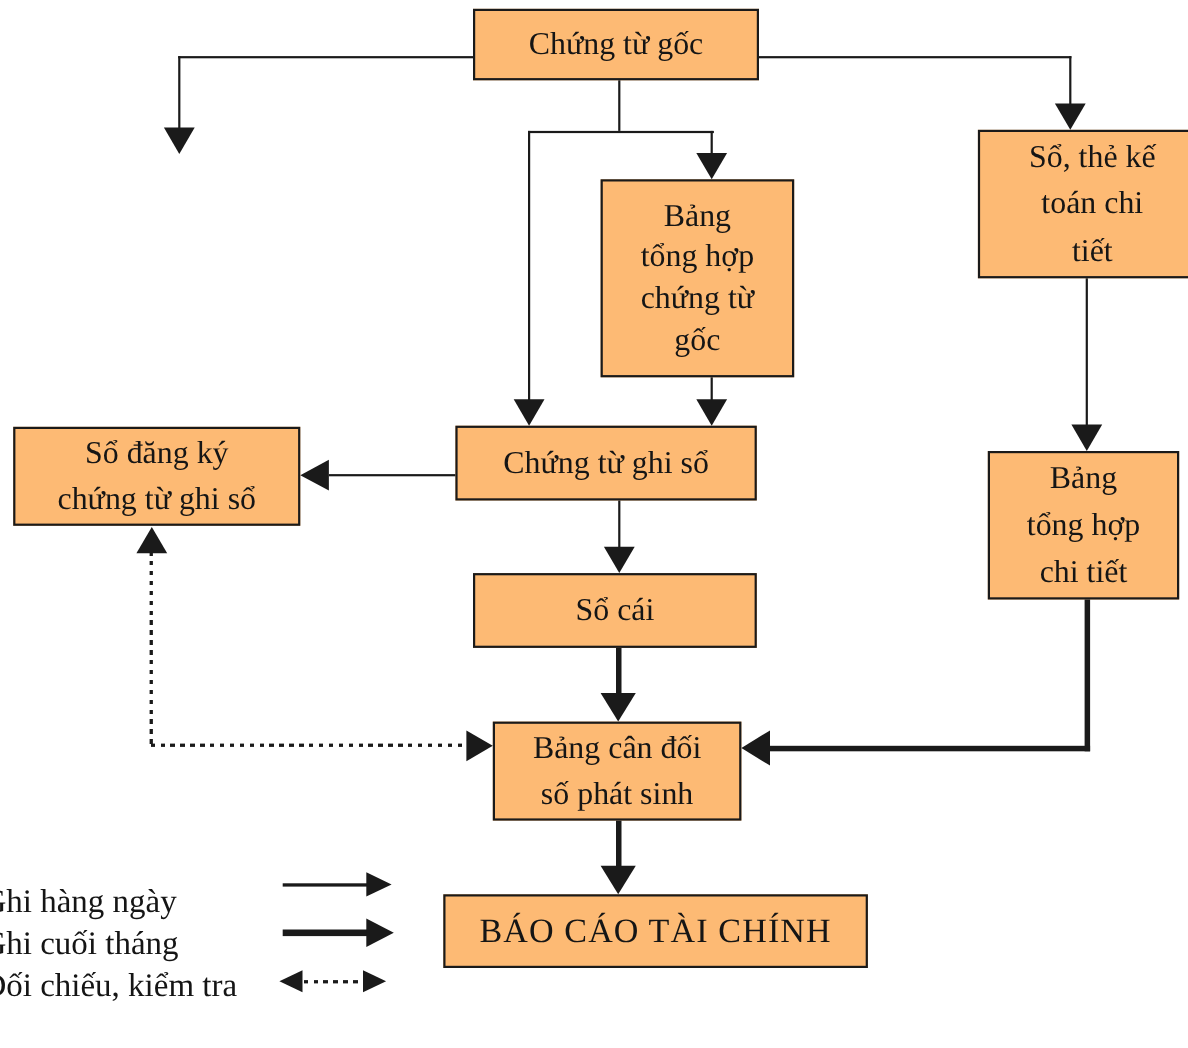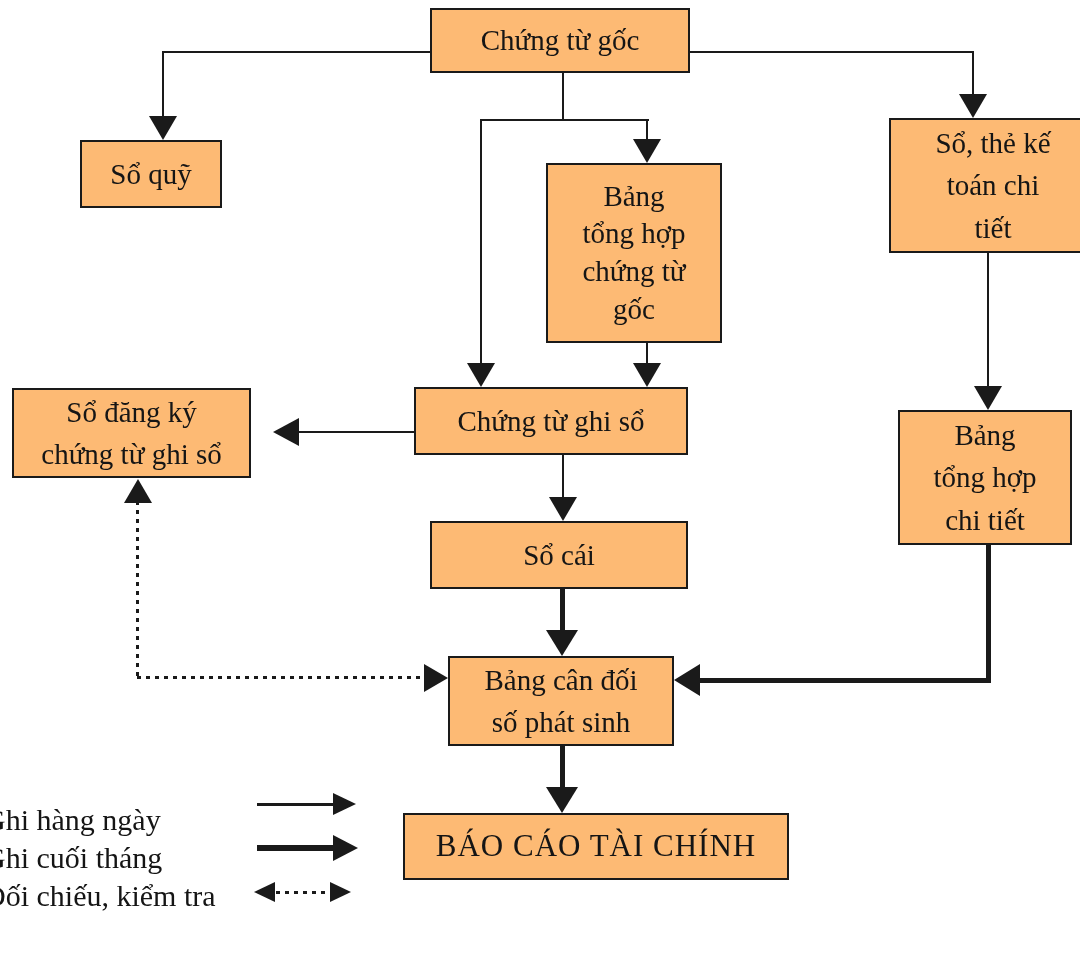--- a/index.html
+++ b/index.html
@@ -37,38 +37,35 @@
 </style>
 </head>
 <body>
 
 <div id="stage">
 
   <div class="node" style="left:430px;top:8px;width:260px;height:65px;">
     <span class="lbl">Chứng từ gốc</span>
   </div>
 
-  <div class="node" style="left:80px;top:140px;width:142px;height:68px;">
-    <span class="lbl">Sổ quỹ</span>
-  </div>
 
   <div class="node tight" style="left:546px;top:163px;width:176px;height:180px;">
     <span class="lbl">Bảng
 tổng hợp
 chứng từ
 gốc</span>
   </div>
 
   <div class="node" style="left:889px;top:118px;width:208px;height:135px;">
     <span class="lbl">Sổ, thẻ kế
 toán chi
 tiết</span>
   </div>
 
-  <div class="node" style="left:12px;top:388px;width:239px;height:90px;">
+  <div class="node" style="left:12px;top:388px;width:261px;height:90px;">
     <span class="lbl">Sổ đăng ký
 chứng từ ghi sổ</span>
   </div>
 
   <div class="node" style="left:414px;top:387px;width:274px;height:68px;">
     <span class="lbl">Chứng từ ghi sổ</span>
   </div>
 
   <div class="node" style="left:898px;top:410px;width:174px;height:135px;">
     <span class="lbl">Bảng

